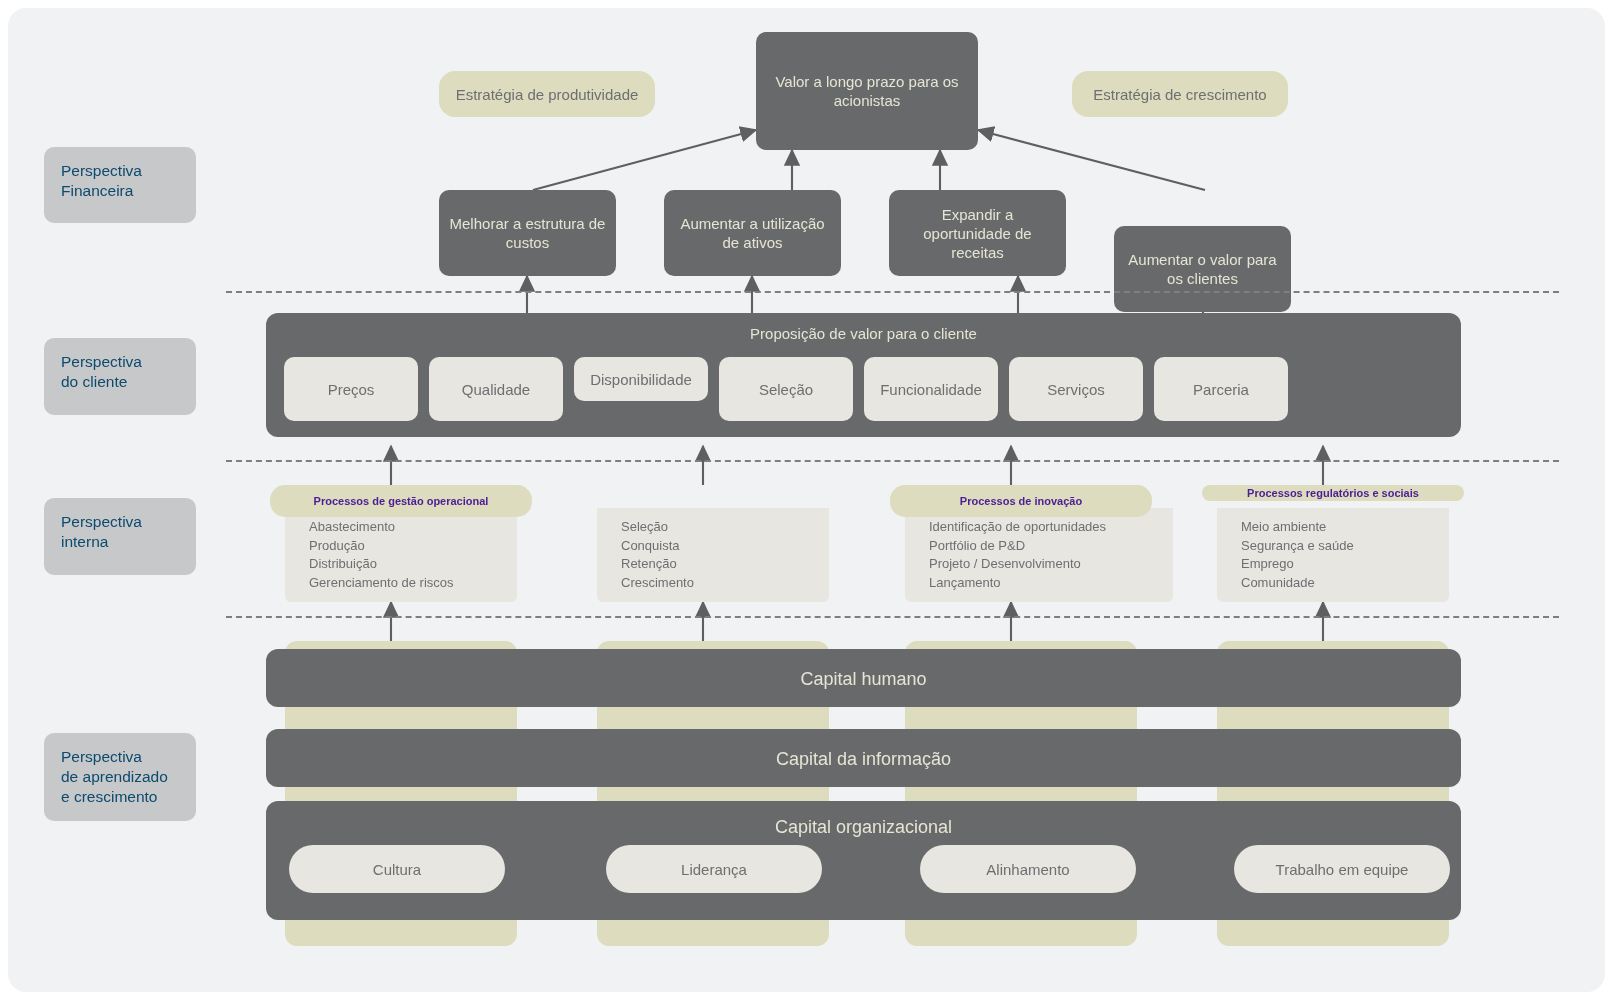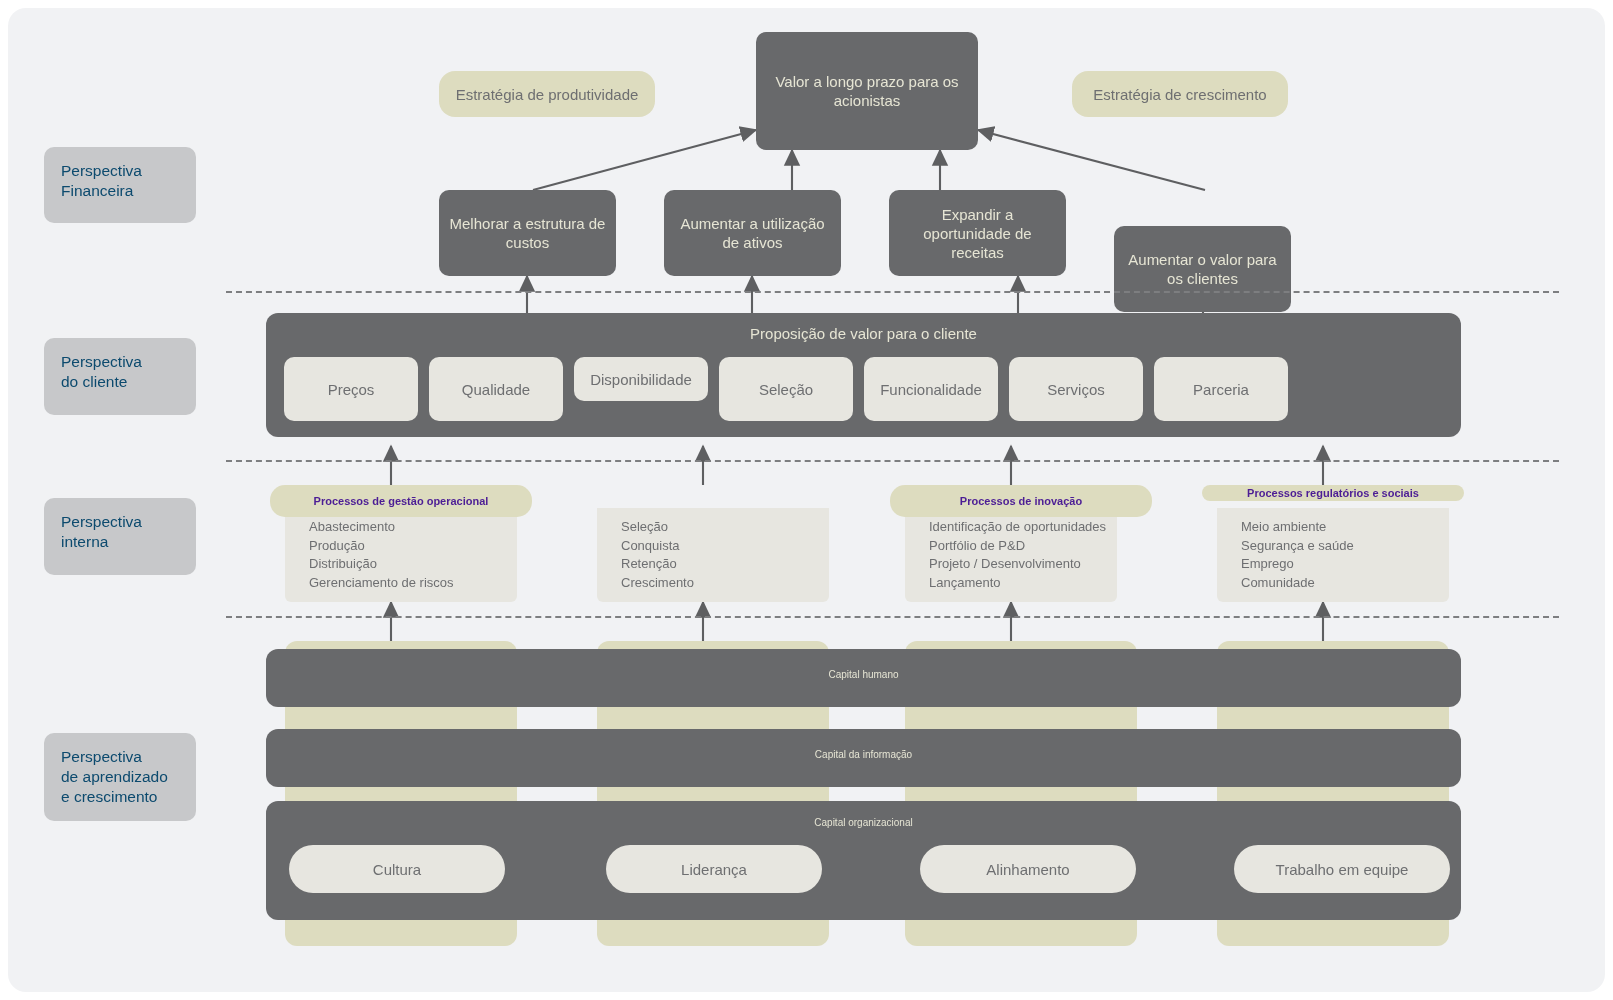--- a/index.html
+++ b/index.html
@@ -125,21 +125,21 @@
   
   .capbar {
     background: #68696b;
     border-radius: 12px;
   }
   .capbar-title {
     position: absolute;
     left: 0; right: 0;
     text-align: center;
     color: #e6e5d4;
-    font-size: 10px;
+    font-size: 18px;
   }
 
   svg.arrows {
     position: absolute;
     left: 0; top: 0;
     width: 1597px;
     height: 984px;
     pointer-events: none;
   }
 </style>
@@ -228,21 +228,21 @@
 Produção
 Distribuição
 Gerenciamento de riscos</div>
   <div class="abs proc-header" style="left:262px; top:477px; width:262px; height:32px;">Processos de gestão operacional</div>
 
   <div class="abs proc-body" style="left:589px; top:500px; width:232px; height:94px; white-space:pre-line;">Seleção
 Conquista
 Retenção
 Crescimento</div>
 
-  <div class="abs proc-body" style="left:897px; top:500px; width:212px; height:94px; white-space:pre-line;">Identificação de oportunidades
+  <div class="abs proc-body" style="left:897px; top:500px; width:268px; height:94px; white-space:pre-line;">Identificação de oportunidades
 Portfólio de P&amp;D
 Projeto / Desenvolvimento
 Lançamento</div>
   <div class="abs proc-header" style="left:882px; top:477px; width:262px; height:32px;">Processos de inovação</div>
 
   <div class="abs proc-body" style="left:1209px; top:500px; width:232px; height:94px; white-space:pre-line;">Meio ambiente
 Segurança e saúde
 Emprego
 Comunidade</div>
   <div class="abs proc-header" style="left:1194px; top:477px; width:262px; height:16px;">Processos regulatórios e sociais</div>

